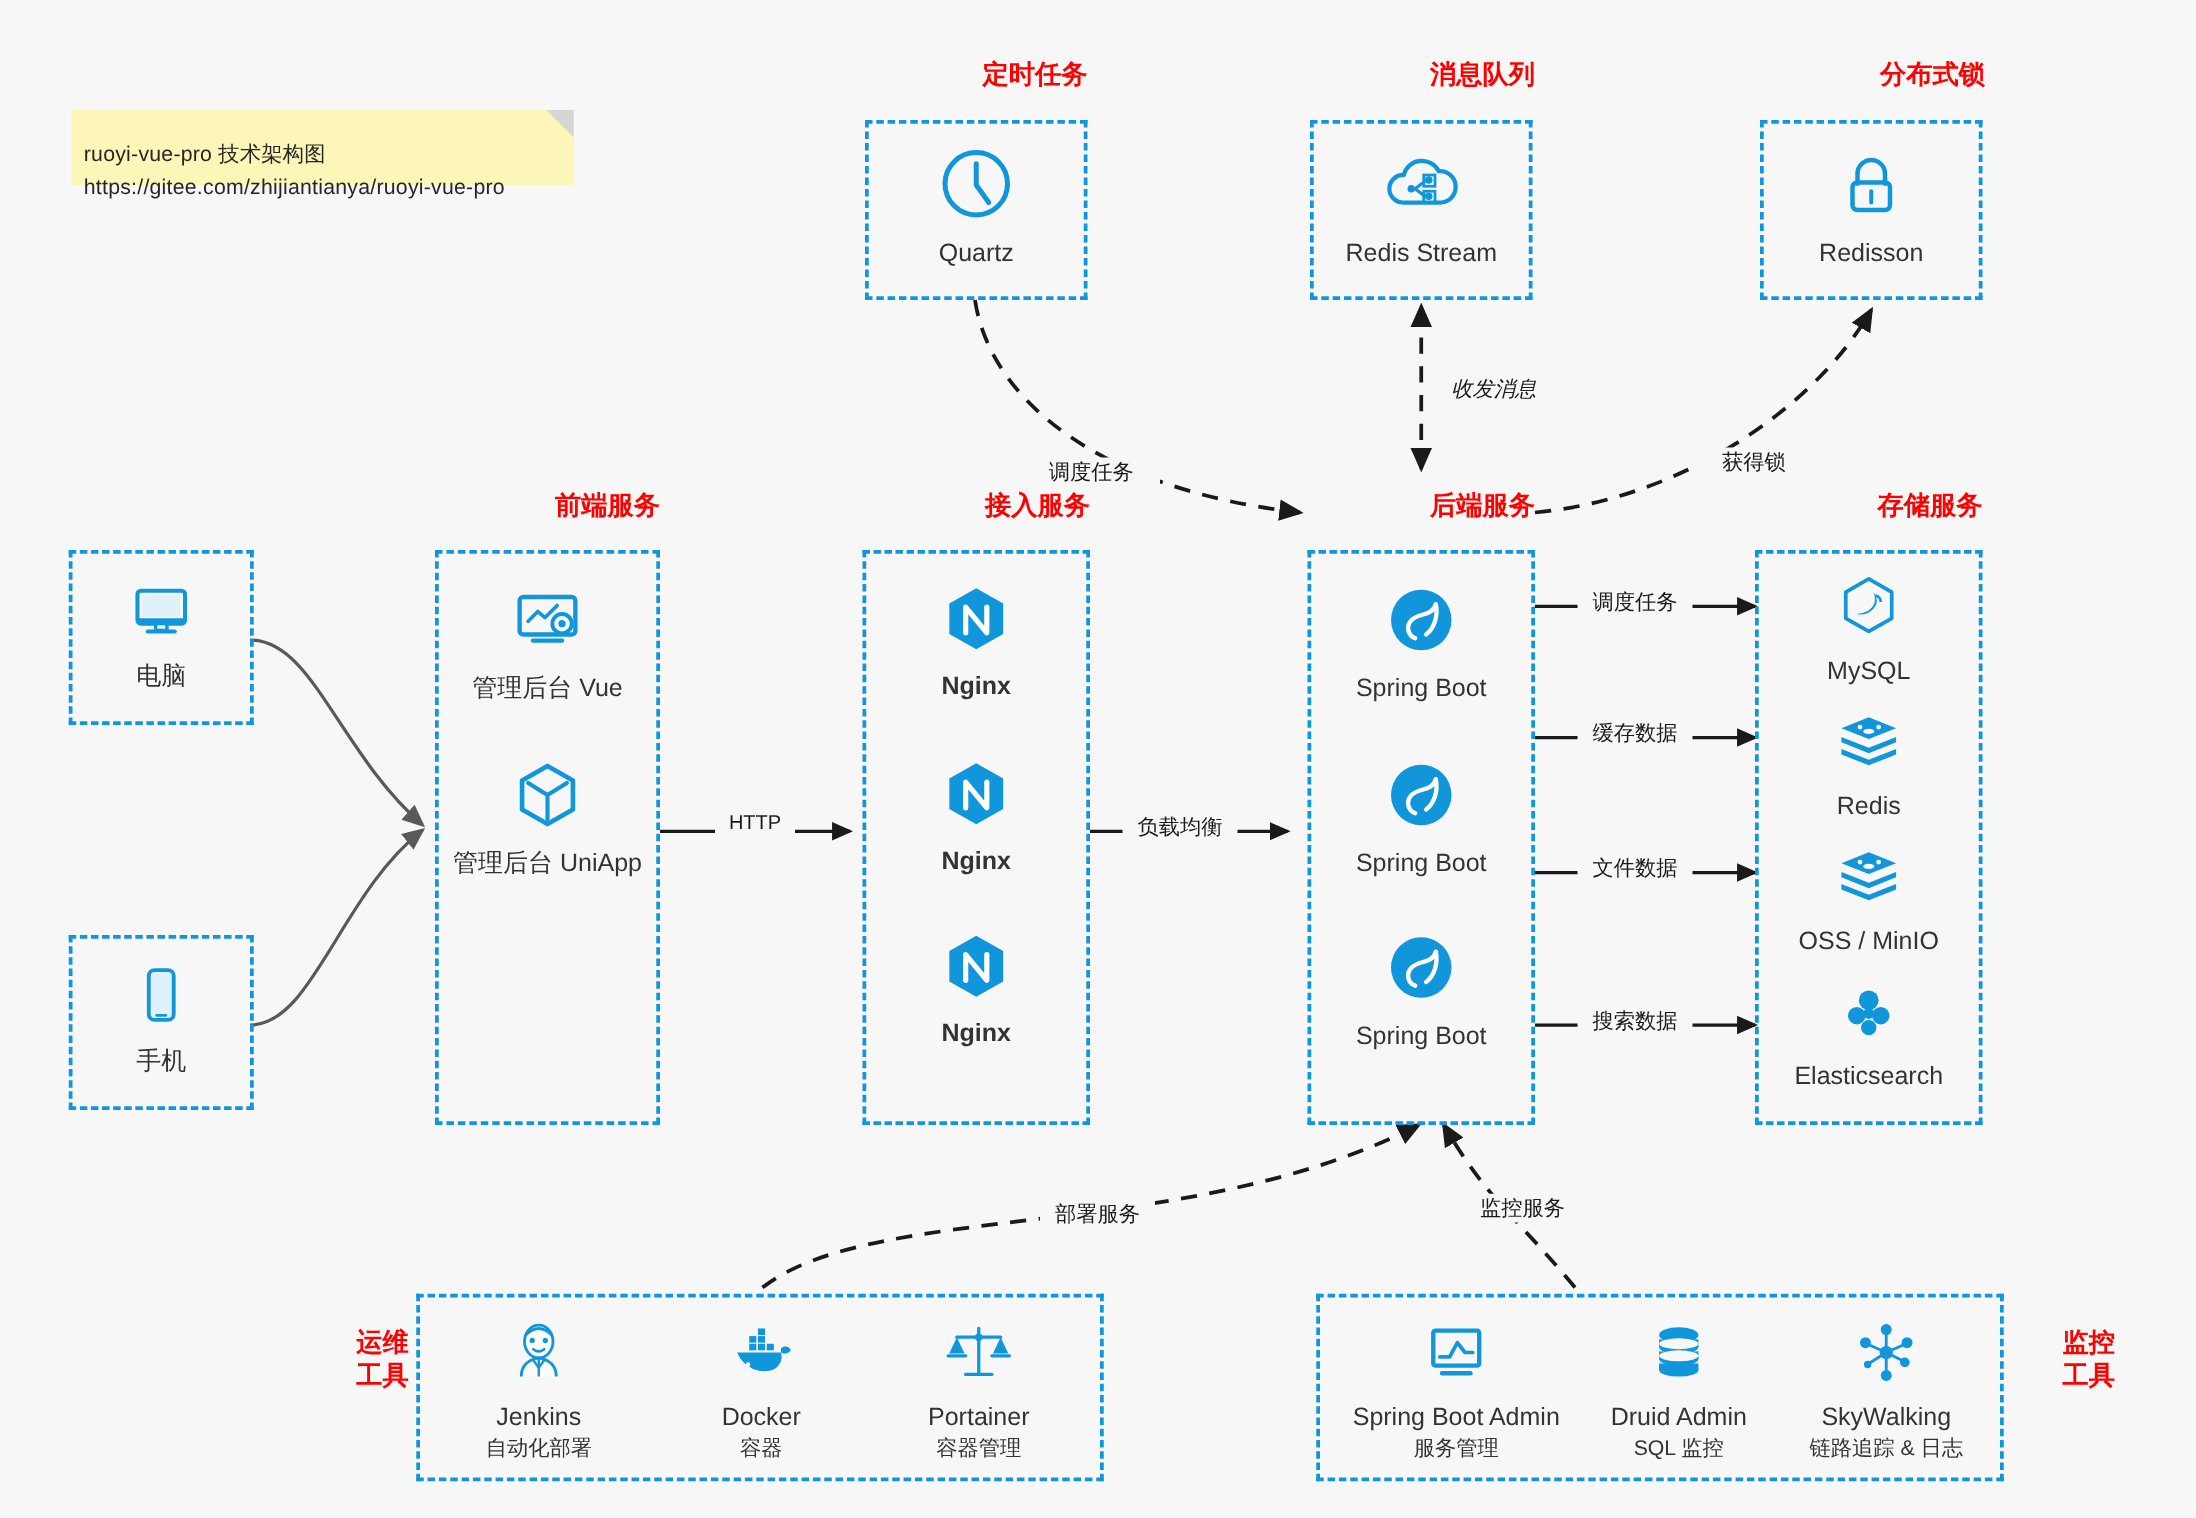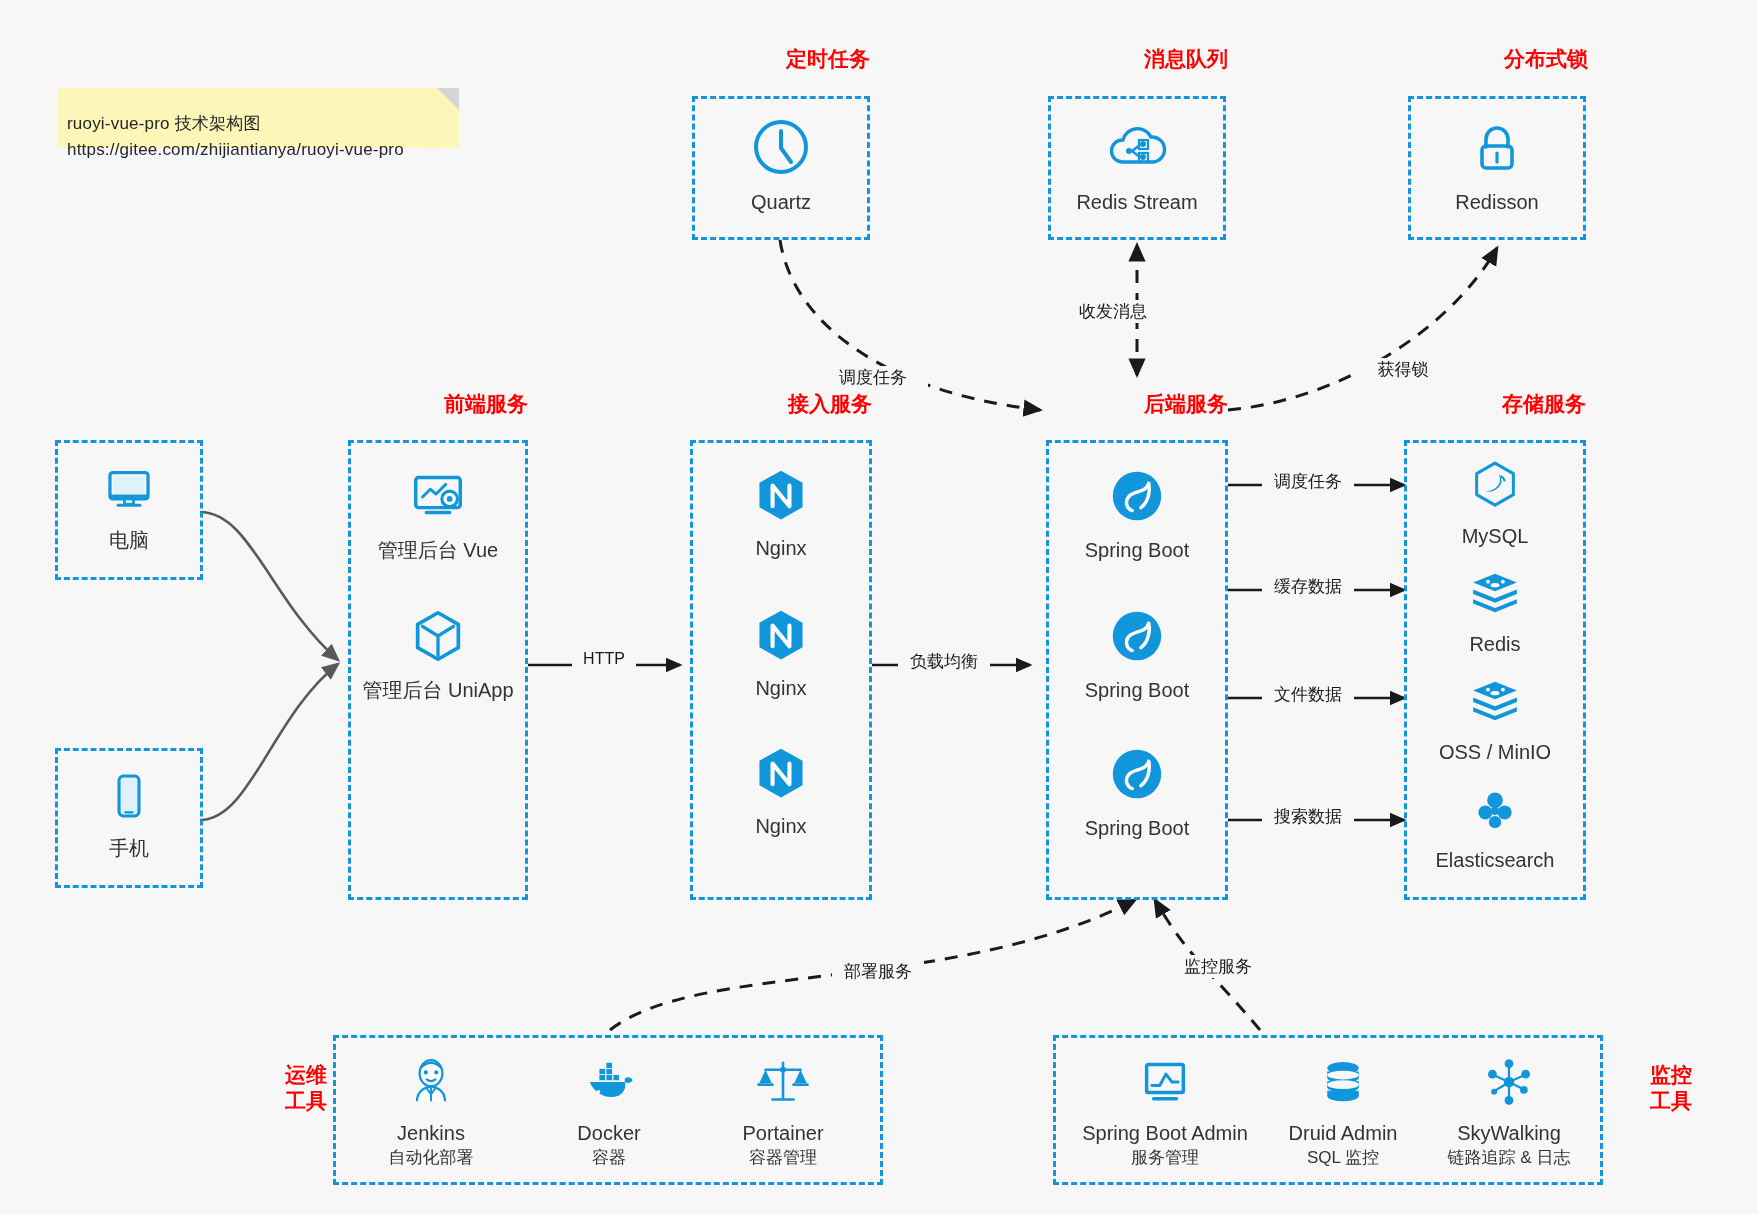--- a/index.html
+++ b/index.html
@@ -155,21 +155,21 @@
         <path d="M21 32 V24 a11 11 0 0 1 22 0 V32" fill="none" stroke="#1296db" stroke-width="3.6" stroke-linecap="round"></path>
         <rect x="17" y="31" width="30" height="22" rx="4" fill="none" stroke="#1296db" stroke-width="3.6"></rect>
         <line x1="32" y1="38" x2="32" y2="47" stroke="#1296db" stroke-width="3.2" stroke-linecap="round"></line>
       </svg>
     </span>
     <span class="lb">Redisson</span>
   </div>
 </div>
 
 <div class="abs elabel cn" style="left:818px; top:366px; width:110px;">调度任务</div>
-<div class="abs elabel cn" style="left:1058px; top:300px; width:110px;">收发消息</div>
+<div class="abs elabel cn" style="left:1140px; top:300px; width:110px;font-style:italic;">收发消息</div>
 <div class="abs elabel cn" style="left:1358px; top:358px; width:90px;">获得锁</div>
 
 <div class="abs dbox" style="left:55px; top:440px; width:148px; height:140px;">
   <div class="node abs" style="left:0; top:16px; width:142px;">
     <span class="ic">
       <svg width="58" height="58" viewBox="0 0 64 64">
         <rect x="11" y="15" width="42" height="29" rx="3" fill="none" stroke="#1296db" stroke-width="3.6"></rect>
         <rect x="15" y="19" width="34" height="19" fill="#dff1fb"></rect>
         <path d="M11 41 h42" stroke="#1296db" stroke-width="3.6"></path>
         <path d="M27 44 h10 v6 h-10 z" fill="#dff1fb" stroke="#1296db" stroke-width="3"></path>
@@ -211,21 +211,21 @@
       <svg width="62" height="62" viewBox="0 0 64 64">
         <path d="M32 8 L53 20 V44 L32 56 L11 44 V20 z" fill="none" stroke="#1296db" stroke-width="3.8" stroke-linejoin="round"></path>
         <path d="M32 32 L32 52 M32 32 L16 22 M32 32 L48 22" fill="none" stroke="#1296db" stroke-width="3.4" stroke-linecap="round"></path>
       </svg>
     </span>
     <span class="lb">管理后台 UniApp</span>
   </div>
 </div>
 
 <div class="abs ghead" style="left:690px; top:390px; width:182px;">接入服务</div>
-<div class="abs dbox" style="left:690px; top:440px; width:182px; height:460px;">
+<div class="abs dbox" style="left:690px; top:440px; width:182px; height:460px;font-weight:bold;">
   <div class="node abs" style="left:0; top:22px; width:176px;">
     <span class="ic">
       <svg width="60" height="60" viewBox="0 0 64 64">
         <path d="M32 6 L55 19 V45 L32 58 L9 45 V19 z" fill="#1296db"></path>
         <path d="M23 44 V22 L41 44 V22" fill="none" stroke="#fff" stroke-width="4.4" stroke-linecap="round" stroke-linejoin="round"></path>
       </svg>
     </span>
     <span class="lb">Nginx</span>
   </div>
   <div class="node abs" style="left:0; top:162px; width:176px;">

